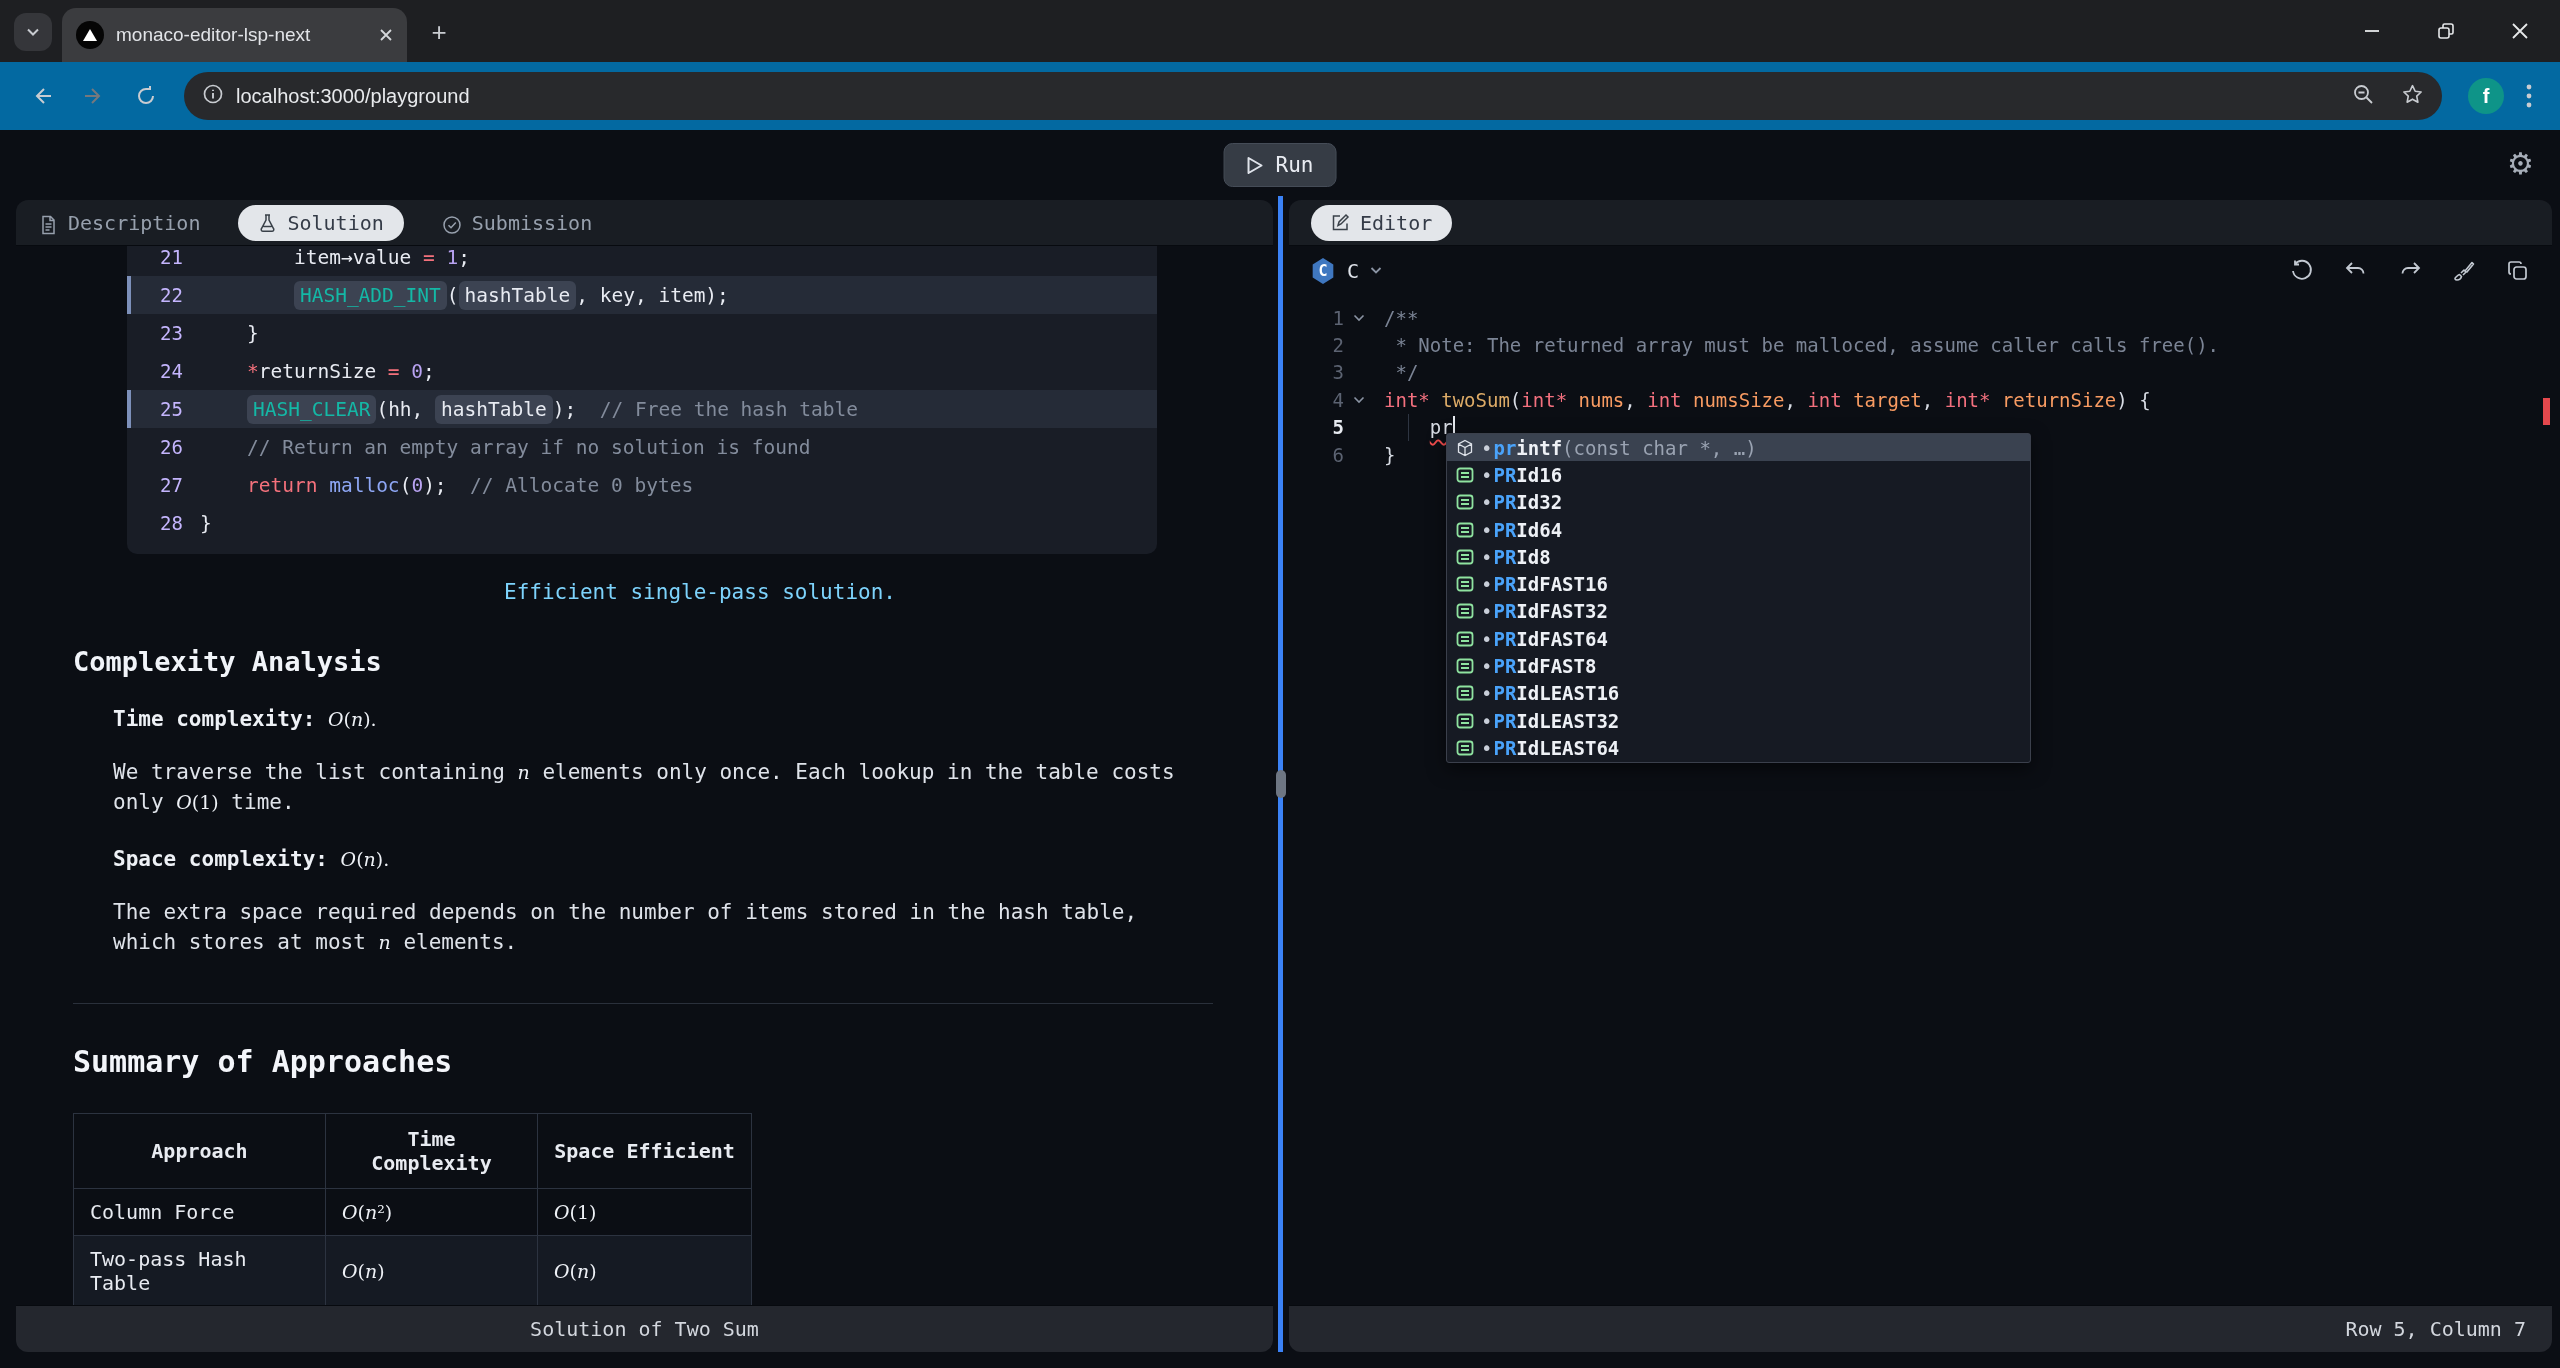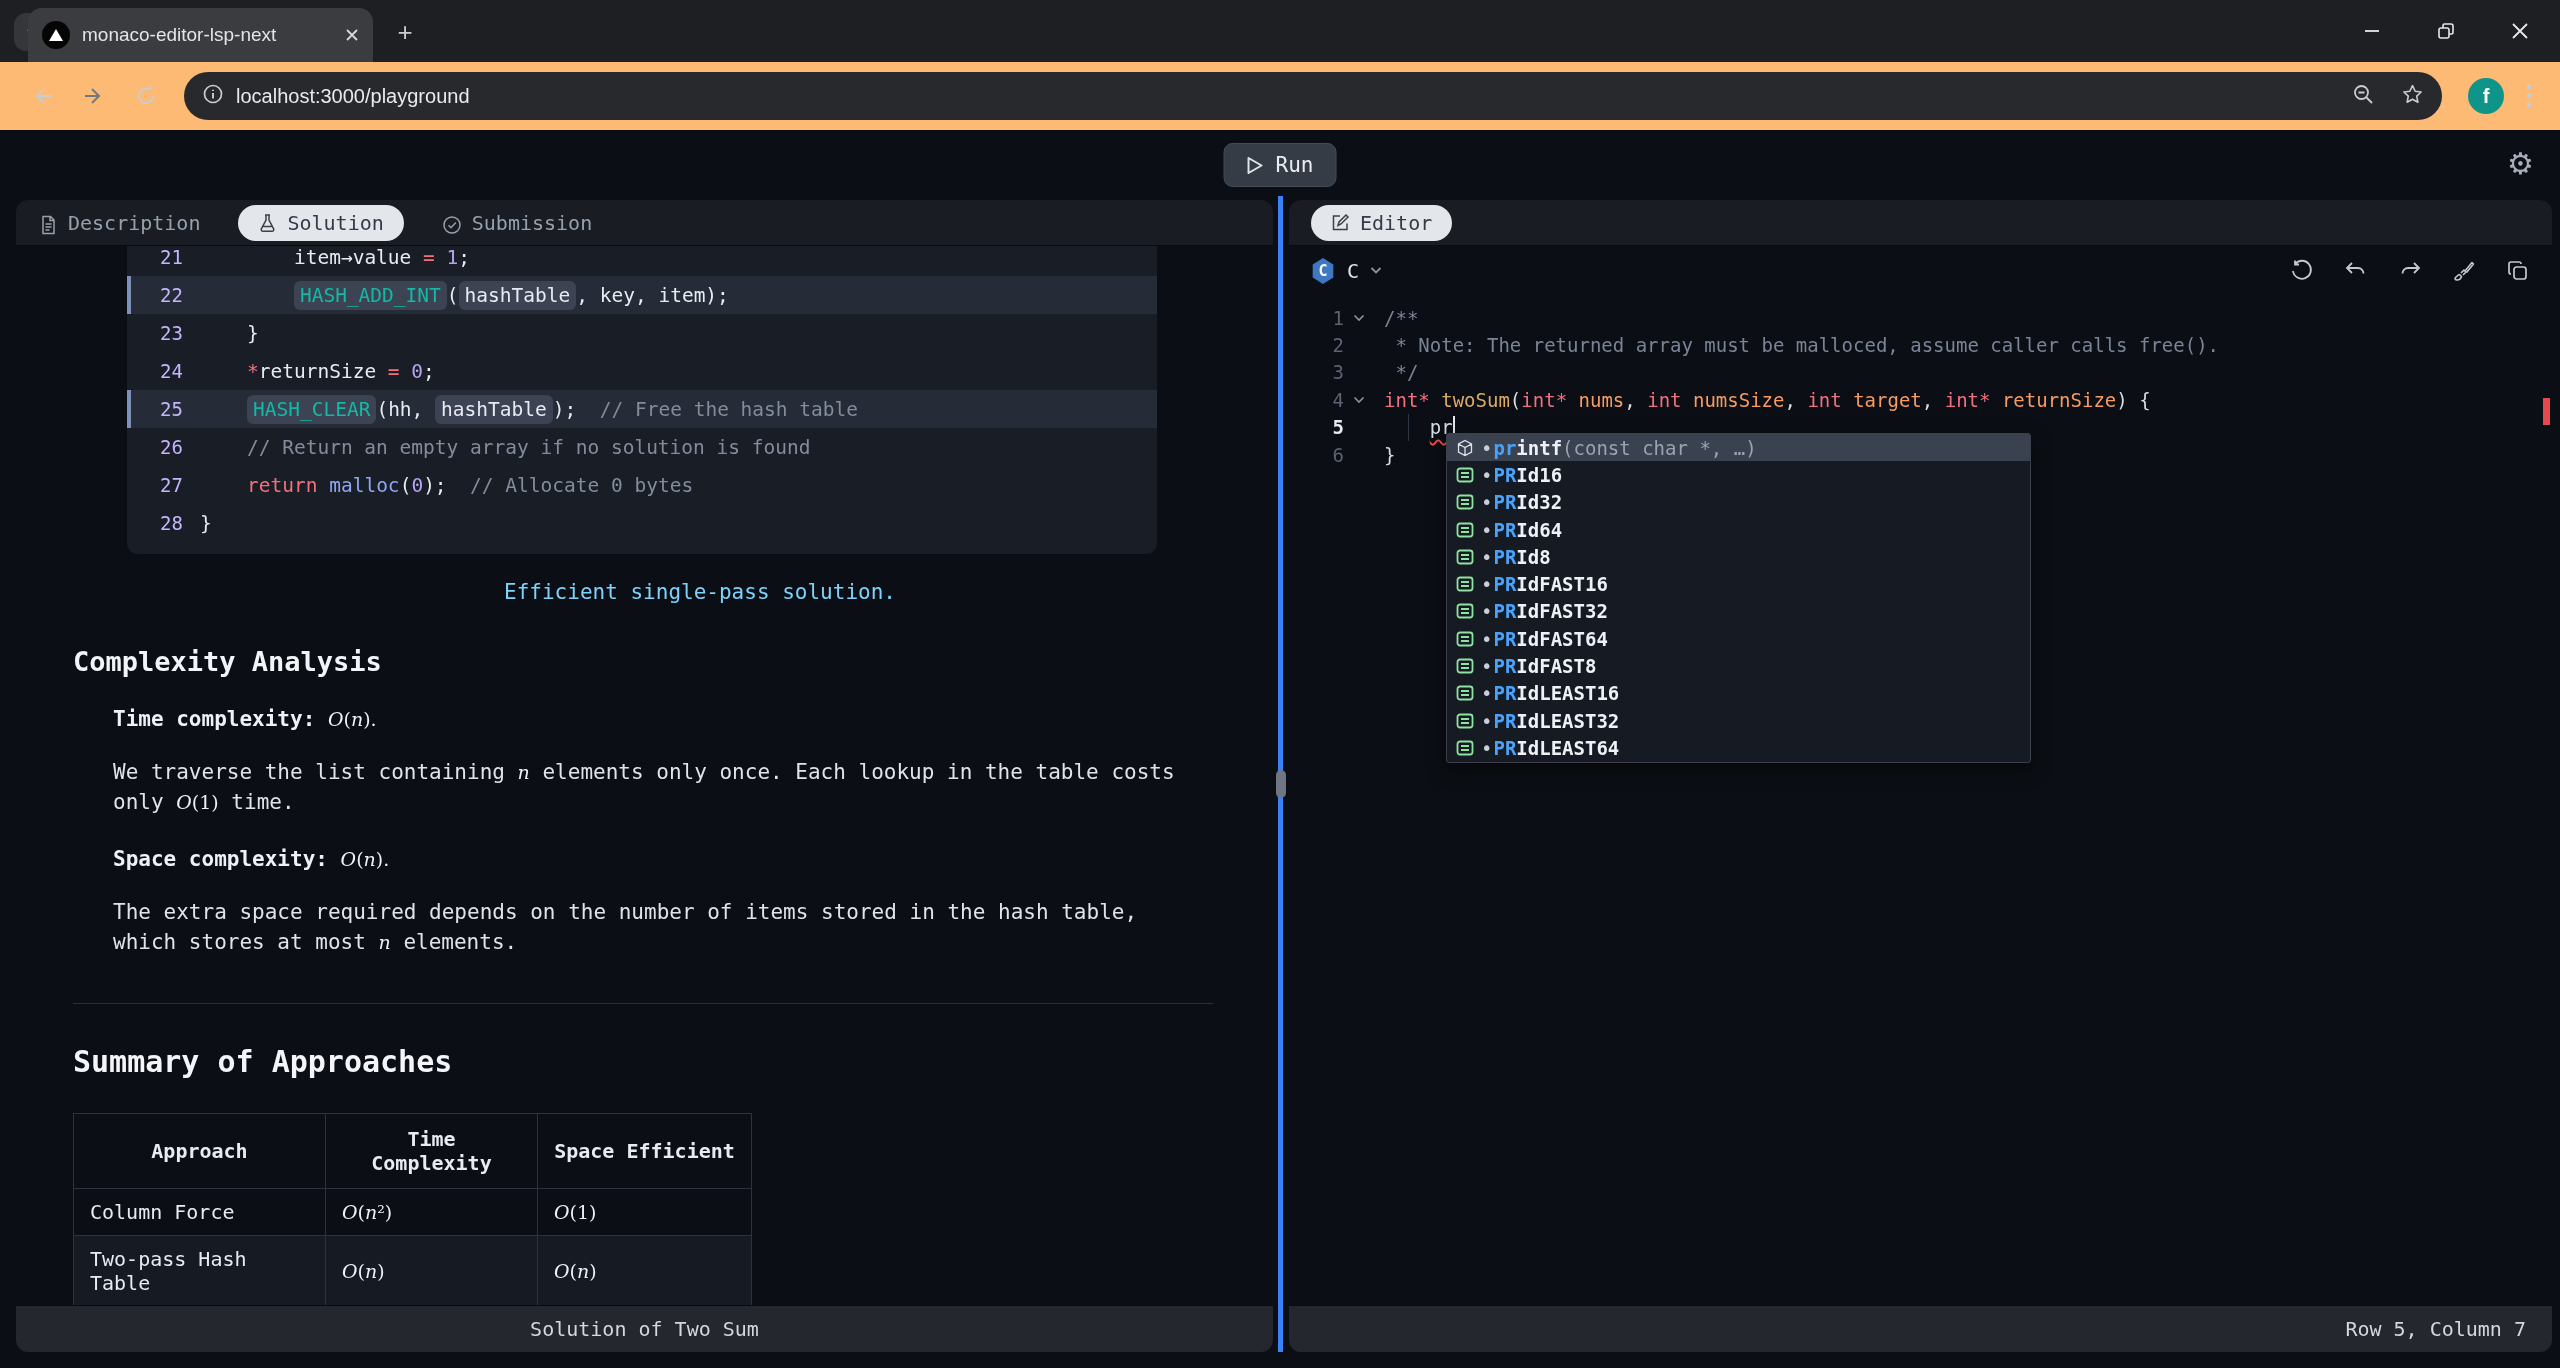--- a/index.html
+++ b/index.html
@@ -4,32 +4,32 @@
 <style>
   * { margin:0; padding:0; box-sizing:border-box; }
   html,body { background:#000; }
   .stage { position:relative; width:2560px; height:1368px; overflow:hidden;
            background:#0b0e14; font-family:"DejaVu Sans Mono", monospace; }
 
   
   .tabstrip { height:62px; background:#1e1f22; display:flex; align-items:flex-end; position:relative; }
   .tabsearch { position:absolute; left:14px; top:13px; width:38px; height:38px; border:none;
                border-radius:12px; background:#35363a; color:#c8cbd0; display:flex; align-items:center; justify-content:center; }
-  .tab { margin-left:28px; width:345px; height:54px; background:#3b3c3f; border-radius:14px 14px 0 0;
+  .tab { margin-left:62px; width:345px; height:54px; background:#3b3c3f; border-radius:14px 14px 0 0;
          display:flex; align-items:center; padding:0 14px; position:relative; }
   .favicon { width:28px; height:28px; border-radius:50%; background:#050505; color:#fff;
              display:flex; align-items:center; justify-content:center; font-size:13px; }
   .tabtitle { margin-left:12px; color:#e2e4e8; font-size:19px; font-family:"Liberation Sans",sans-serif; flex:1; }
   .tabclose { color:#d4d7db; font-size:18px; margin-left:8px; }
   .newtab { margin-left:14px; margin-bottom:12px; width:36px; height:36px; border:none; background:transparent;
             color:#c8cbd0; font-size:26px; border-radius:50%; font-family:"Liberation Sans",sans-serif; }
   .wincontrols { position:absolute; right:18px; top:0; height:62px; display:flex; align-items:center; gap:30px; }
   .winbtn { width:44px; height:44px; display:flex; align-items:center; justify-content:center; color:#e6e8ea; }
 
-  .toolbar { height:68px; background:#fdba74; display:flex; align-items:center; padding:16px 16px; }
+  .toolbar { height:68px; background:#0369a1; display:flex; align-items:center; padding:16px 16px; }
   .navbtn { width:40px; height:40px; display:flex; align-items:center; justify-content:center; margin:0 6px; color:#c9ccd1; }
   .navbtn.dim { color:#75787d; }
   .urlpill { flex:1; height:48px; margin:0 12px; border-radius:24px; background:#28292c;
              display:flex; align-items:center; padding:0 18px; }
   .urltext { margin-left:12px; color:#e8eaed; font-size:20px; font-family:"Liberation Sans",sans-serif; flex:1; }
   .pillicon { color:#c9ccd1; margin-left:26px; }
   .avatar { width:36px; height:36px; border-radius:50%; color:#fff; font-size:20px; font-weight:bold;
             display:flex; align-items:center; justify-content:center; margin:0 10px 0 14px;
             font-family:"Liberation Sans",sans-serif; }
   .menu3 { width:30px; height:40px; display:flex; align-items:center; justify-content:center; color:#c9ccd1; }

